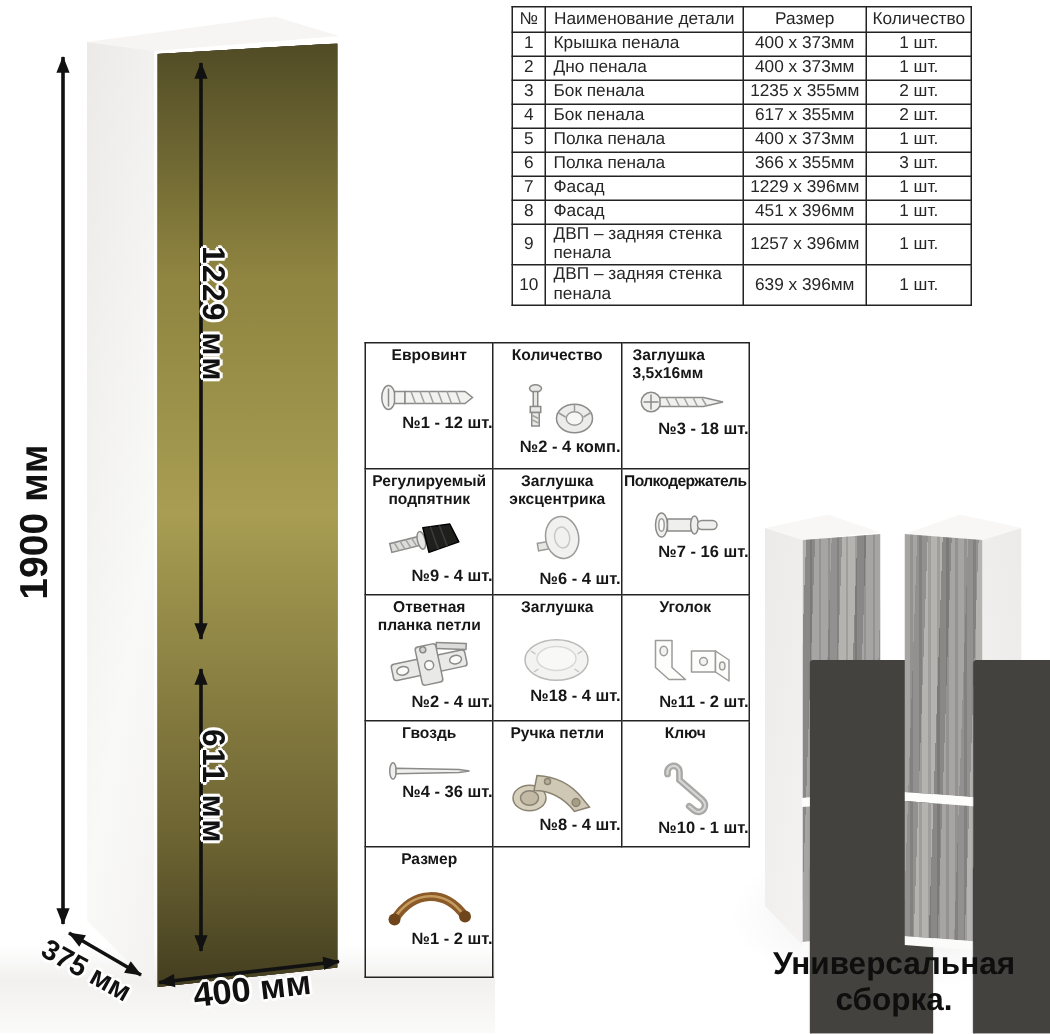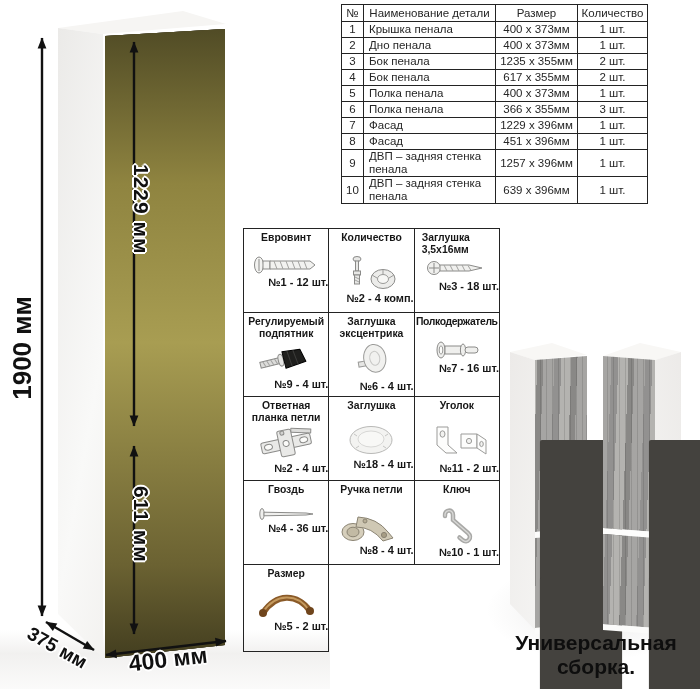--- a/index.html
+++ b/index.html
@@ -430,21 +430,21 @@
             <div class="hw-in">
         <div class="hw-title">Размер</div>
         <div class="hw-icon">
           <svg class="icn" width="64" height="30" viewBox="0 0 64 30">
             <path d="M9,23 C22,3 43,3 56,21" fill="none" stroke="#8a5a28" stroke-width="6" stroke-linecap="round"></path>
             <path d="M9,22 C22,3 43,3 55,20" fill="none" stroke="#c59a5e" stroke-width="1.8" stroke-linecap="round"></path>
             <circle cx="9" cy="23" r="4" fill="#6f451c"></circle>
             <circle cx="56" cy="21" r="4" fill="#6f451c"></circle>
           </svg>
         </div>
-        <div class="hw-count">№5 - 2 шт.</div>
+        <div class="hw-count">№1 - 2 шт.</div>
       </div>
           </td>
       <td class="empty"></td>
       <td class="empty"></td>
     </tr>
   </tbody>
     </table>
 
   <div class="gcab gcab-left">
     <div class="gl-top"></div>

